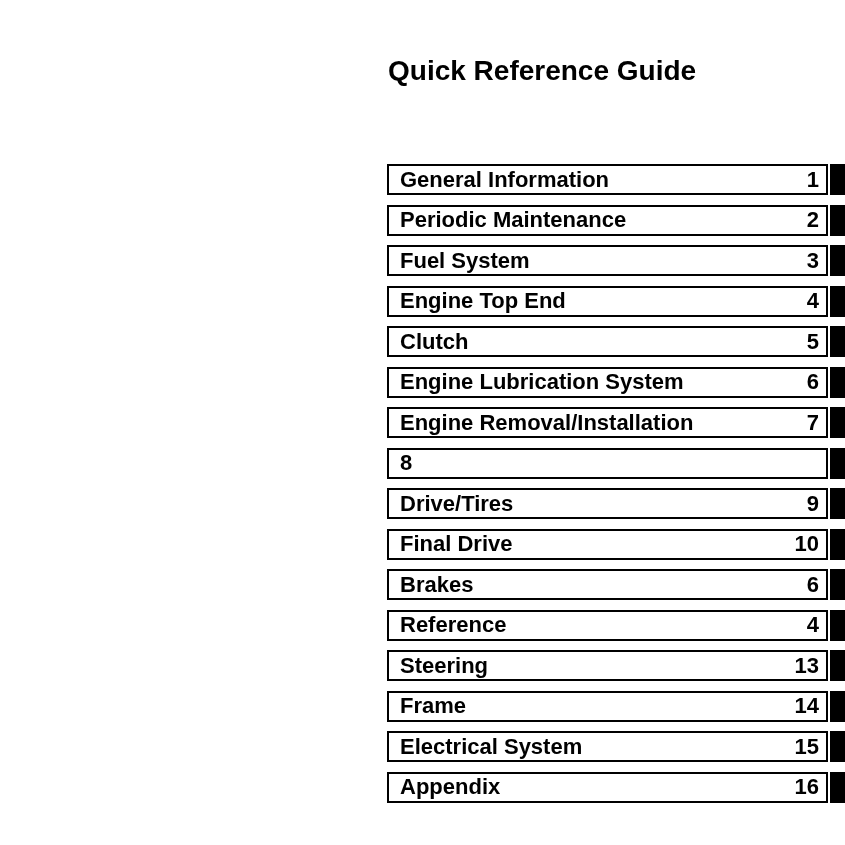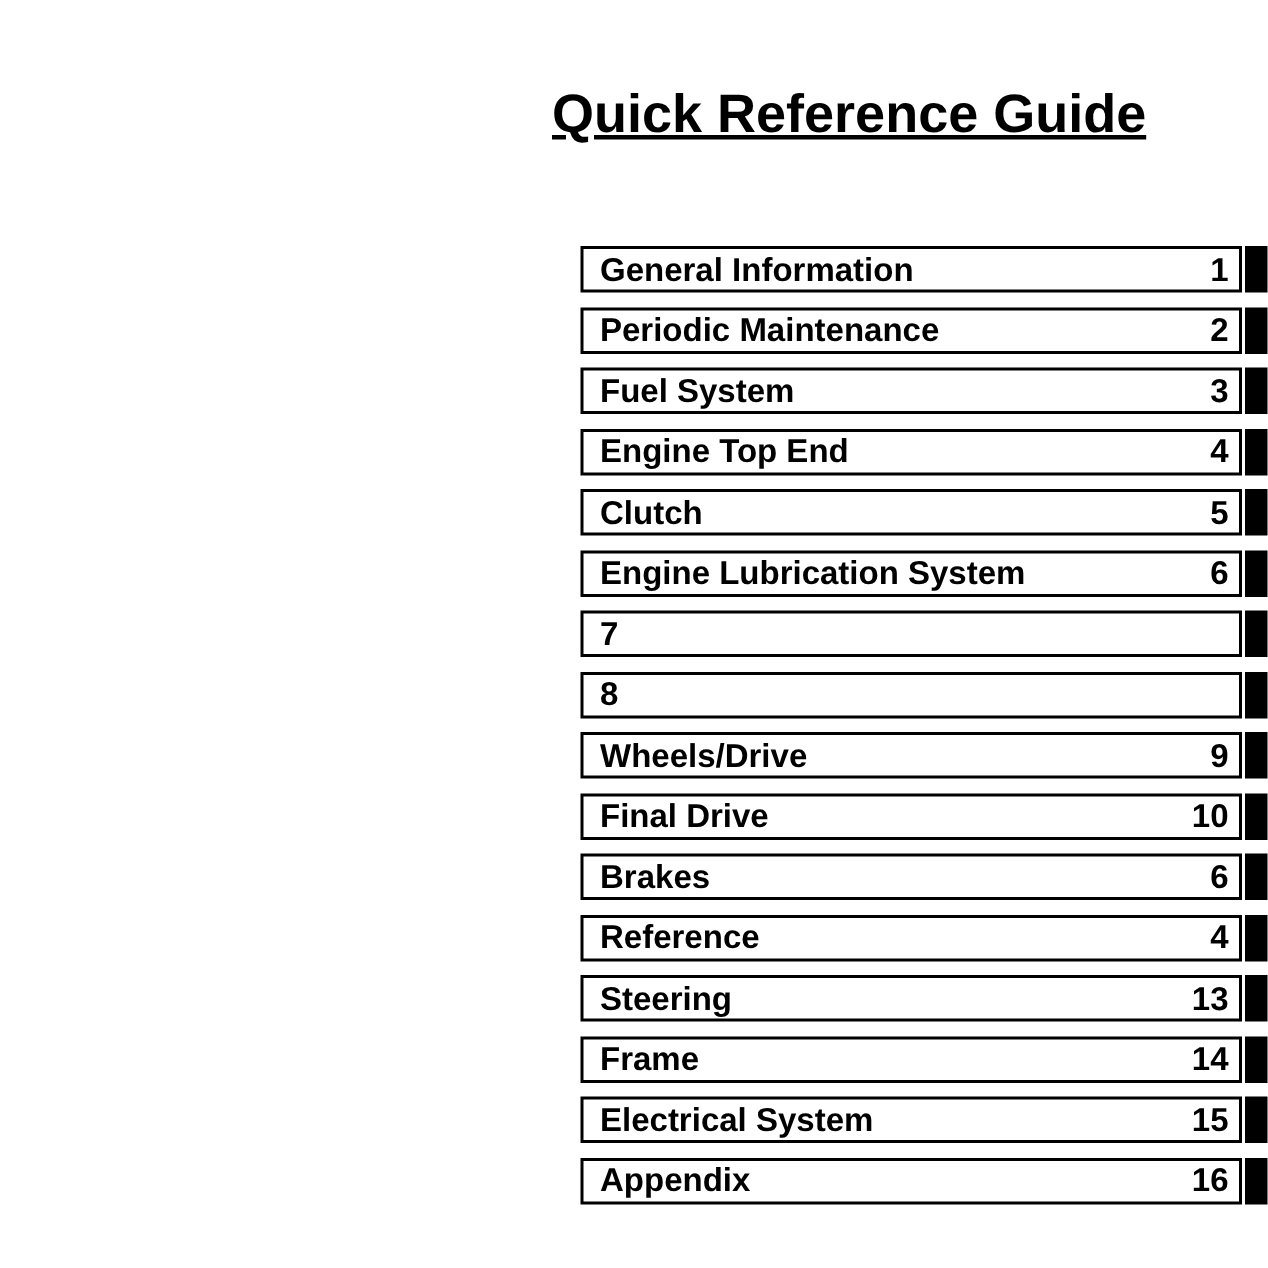--- a/index.html
+++ b/index.html
@@ -10,29 +10,28 @@
     width: 845px;
     height: 845px;
     position: relative;
     overflow: hidden;
     background: #ffffff;
     font-family: "Liberation Sans", sans-serif;
     color: #000000;
   }
   .page-title {
     position: absolute;
-    left: 368px;
+    left: 388px;
     top: 56px;
     margin: 0;
-    font-size: 36px;
+    font-size: 28px;
     font-weight: bold;
     line-height: 1.1;
     white-space: nowrap;
     color: #000000;
-    text-decoration: underline;
   }
   .toc {
     position: absolute;
     left: 387px;
     top: 164px;
     width: 458px;
   }
   .toc-row {
     display: flex;
     align-items: stretch;
@@ -116,35 +115,36 @@
   <div class="toc-row">
     <div class="toc-box">
       <span class="toc-label">Engine Lubrication System</span>
       <span class="toc-num">6</span>
     </div>
     <div class="edge-tab"></div>
   </div>
 
   <div class="toc-row">
     <div class="toc-box">
+      <span class="toc-label">Engine Removal/Installation</span>
       <span class="toc-num">7</span>
     </div>
     <div class="edge-tab"></div>
   </div>
 
   <div class="toc-row">
     <div class="toc-box">
       <span class="toc-num">8</span>
     </div>
     <div class="edge-tab"></div>
   </div>
 
   <div class="toc-row">
     <div class="toc-box">
-      <span class="toc-label">Wheels/Drive</span>
+      <span class="toc-label">Drive/Tires</span>
       <span class="toc-num">9</span>
     </div>
     <div class="edge-tab"></div>
   </div>
 
   <div class="toc-row">
     <div class="toc-box">
       <span class="toc-label">Final Drive</span>
       <span class="toc-num">10</span>
     </div>

